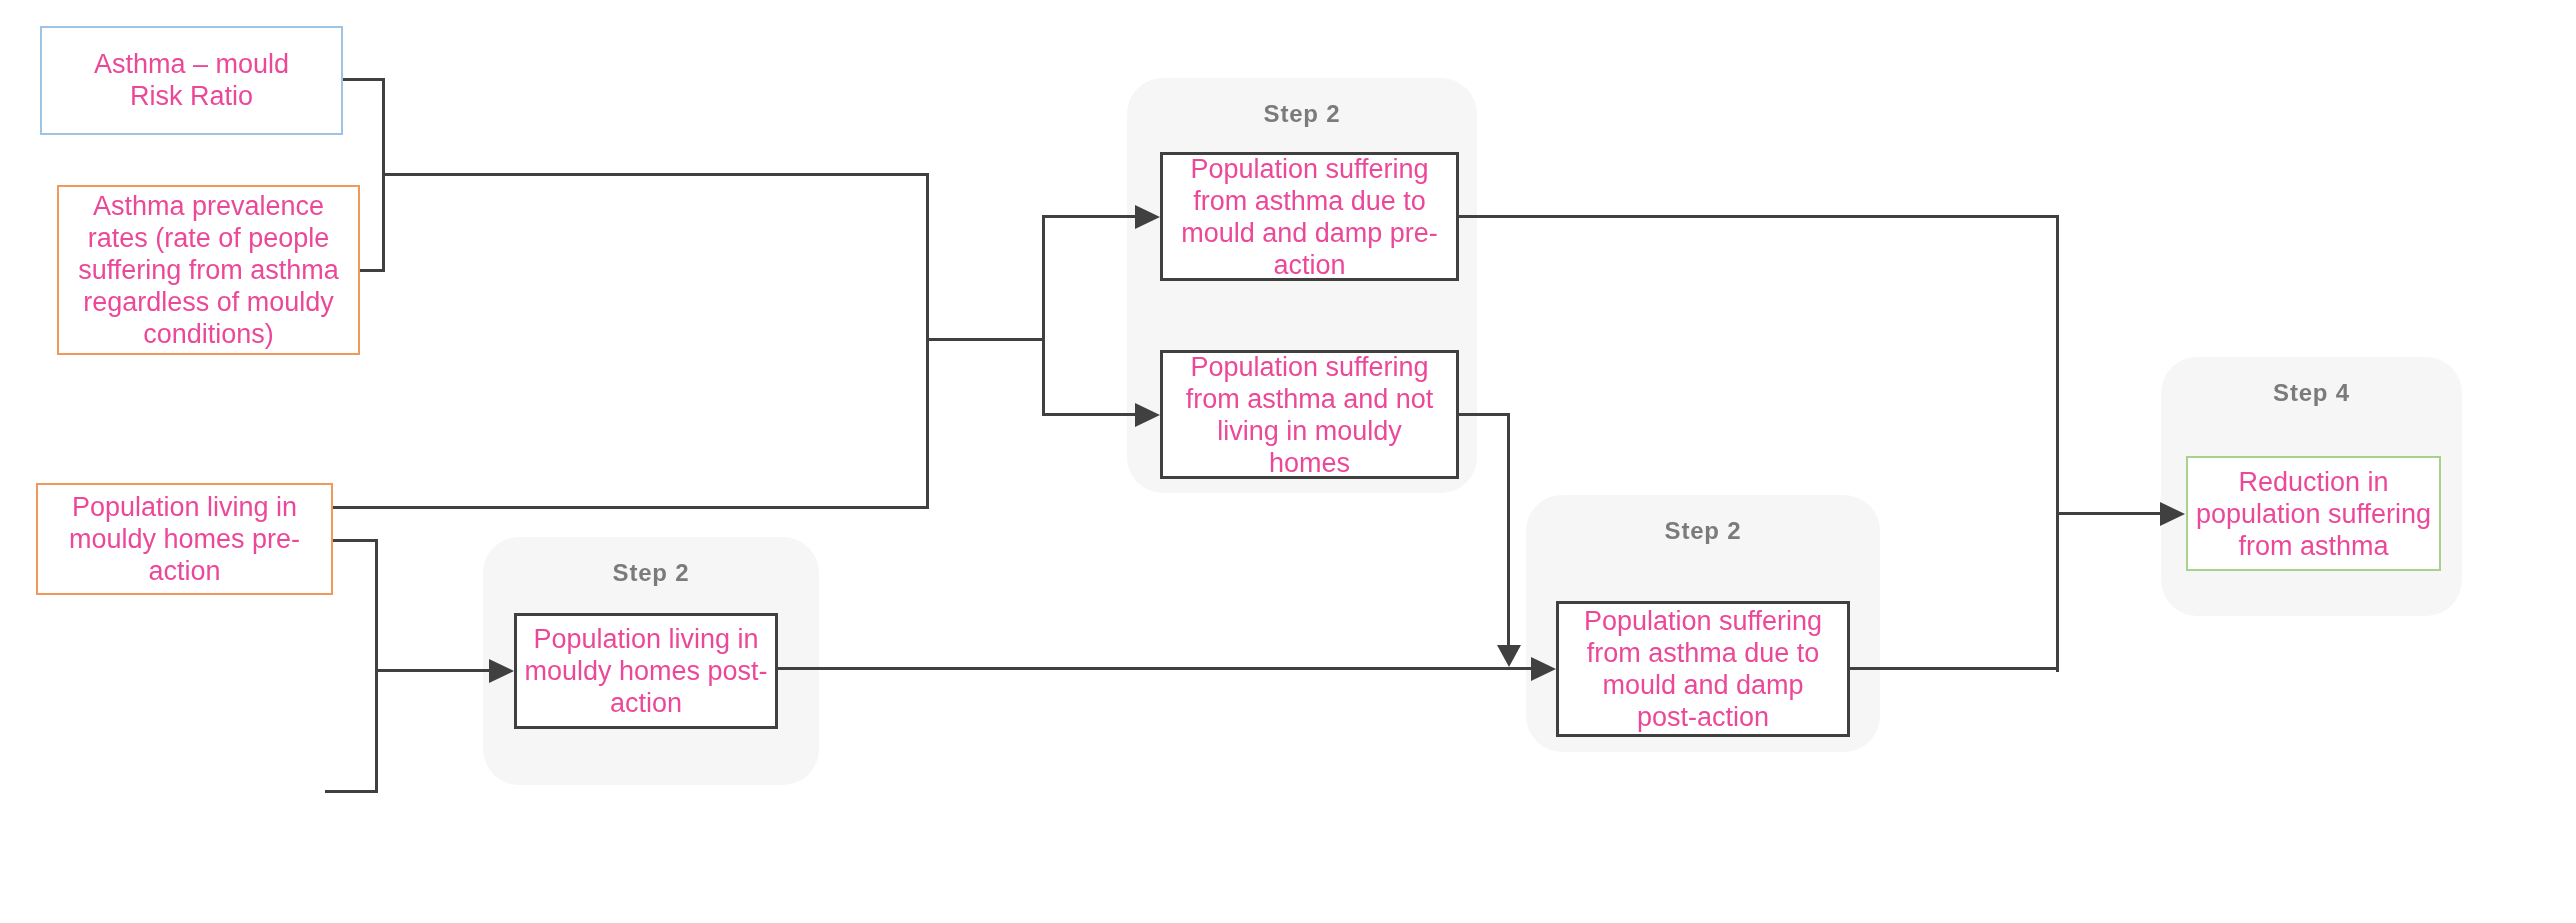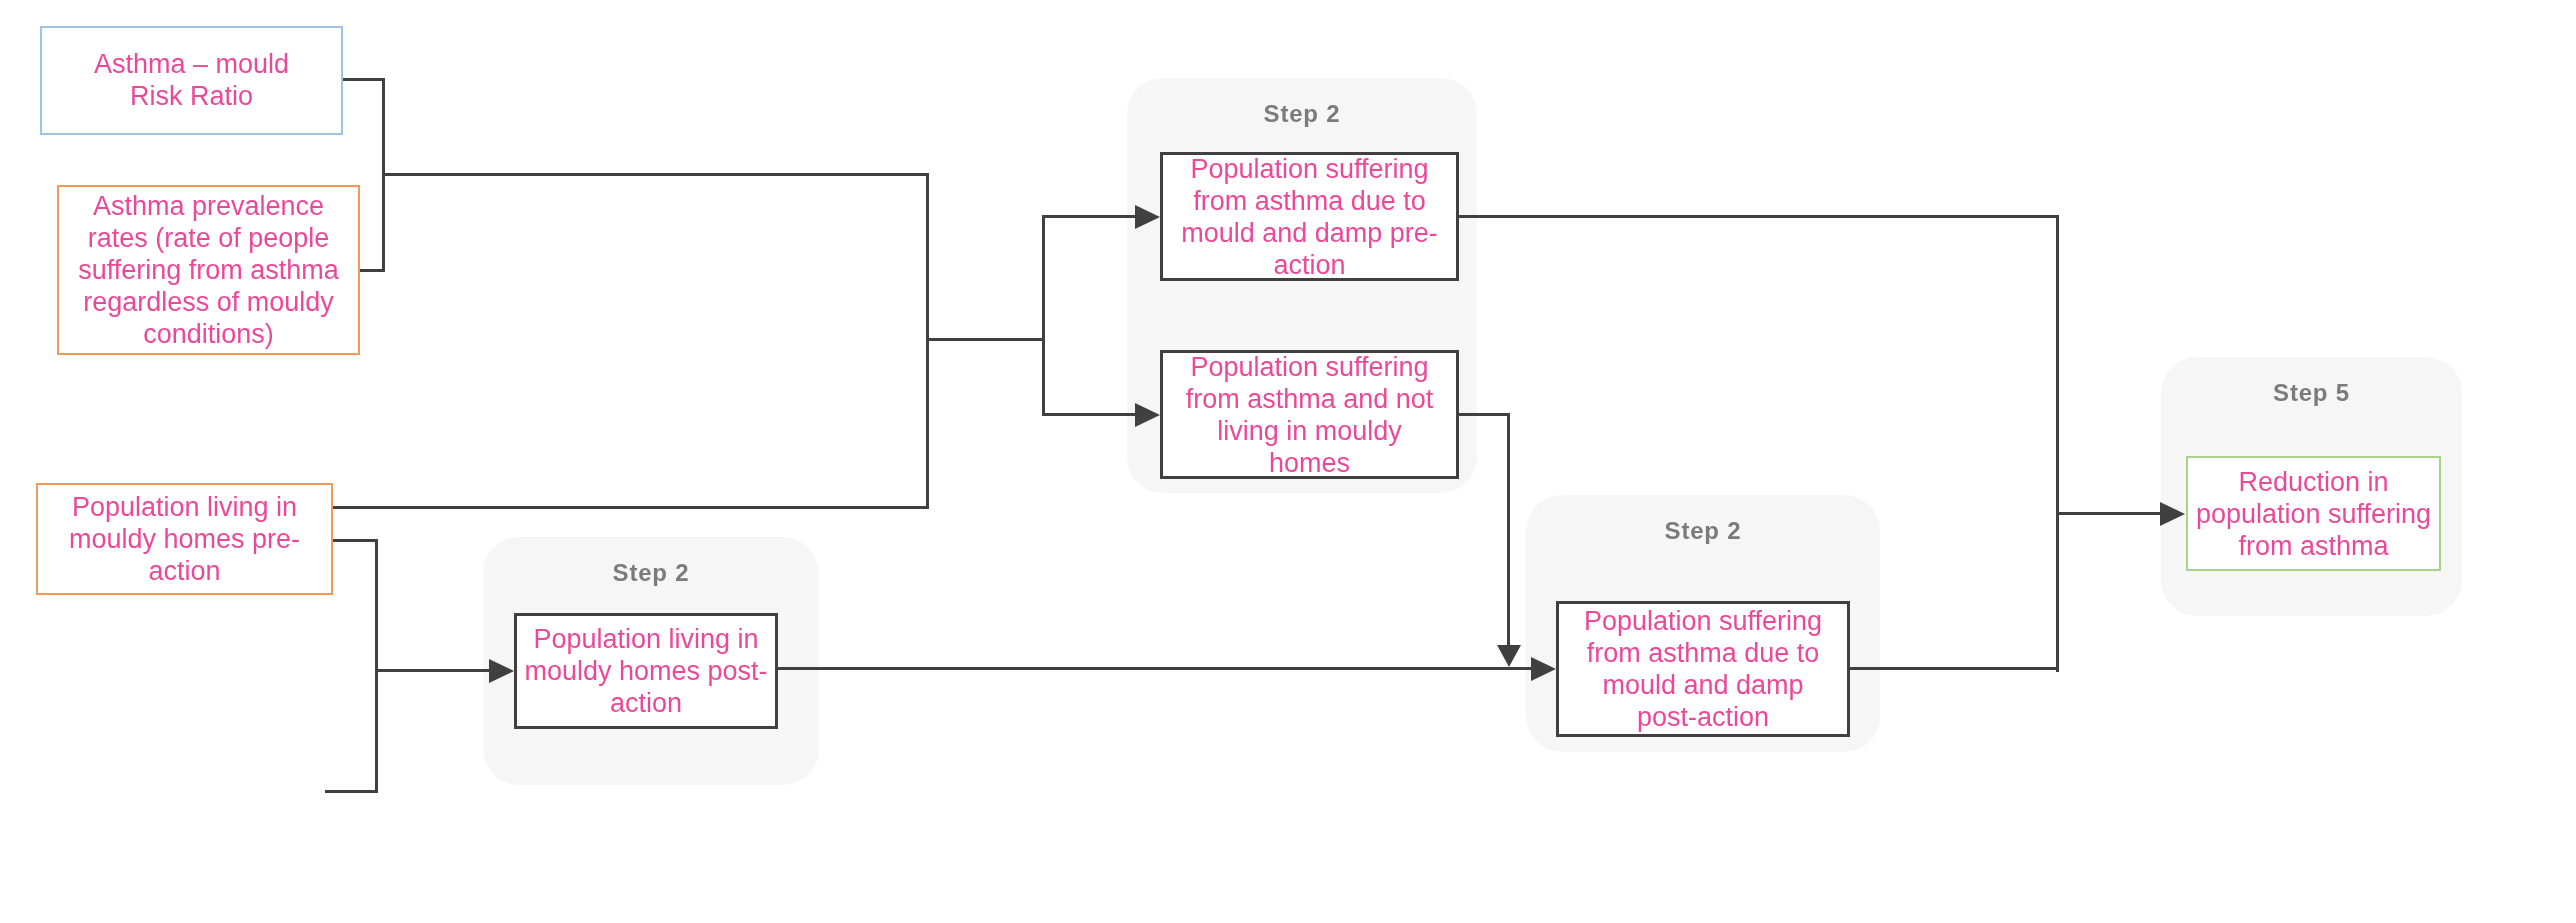--- a/index.html
+++ b/index.html
@@ -70,21 +70,21 @@
   <div class="group" style="left:483px; top:537px; width:336px; height:248px;">
     <div class="title">Step 2</div>
   </div>
   <div class="group" style="left:1127px; top:78px; width:350px; height:415px;">
     <div class="title">Step 2</div>
   </div>
   <div class="group" style="left:1526px; top:495px; width:354px; height:257px;">
     <div class="title">Step 2</div>
   </div>
   <div class="group" style="left:2161px; top:357px; width:301px; height:259px;">
-    <div class="title">Step 5</div>
+    <div class="title">Step 4</div>
   </div>
 
   <div class="hl" style="left:343px; top:78px; width:42px;"></div>
   <div class="hl" style="left:340px; top:269px; width:44px;"></div>
   <div class="vl" style="left:382px; top:78px; height:194px;"></div>
   <div class="hl" style="left:384px; top:173px; width:544px;"></div>
 
   <div class="vl" style="left:926px; top:173px; height:336px;"></div>
   <div class="hl" style="left:333px; top:506px; width:595px;"></div>
   <div class="hl" style="left:928px; top:338px; width:117px;"></div>

